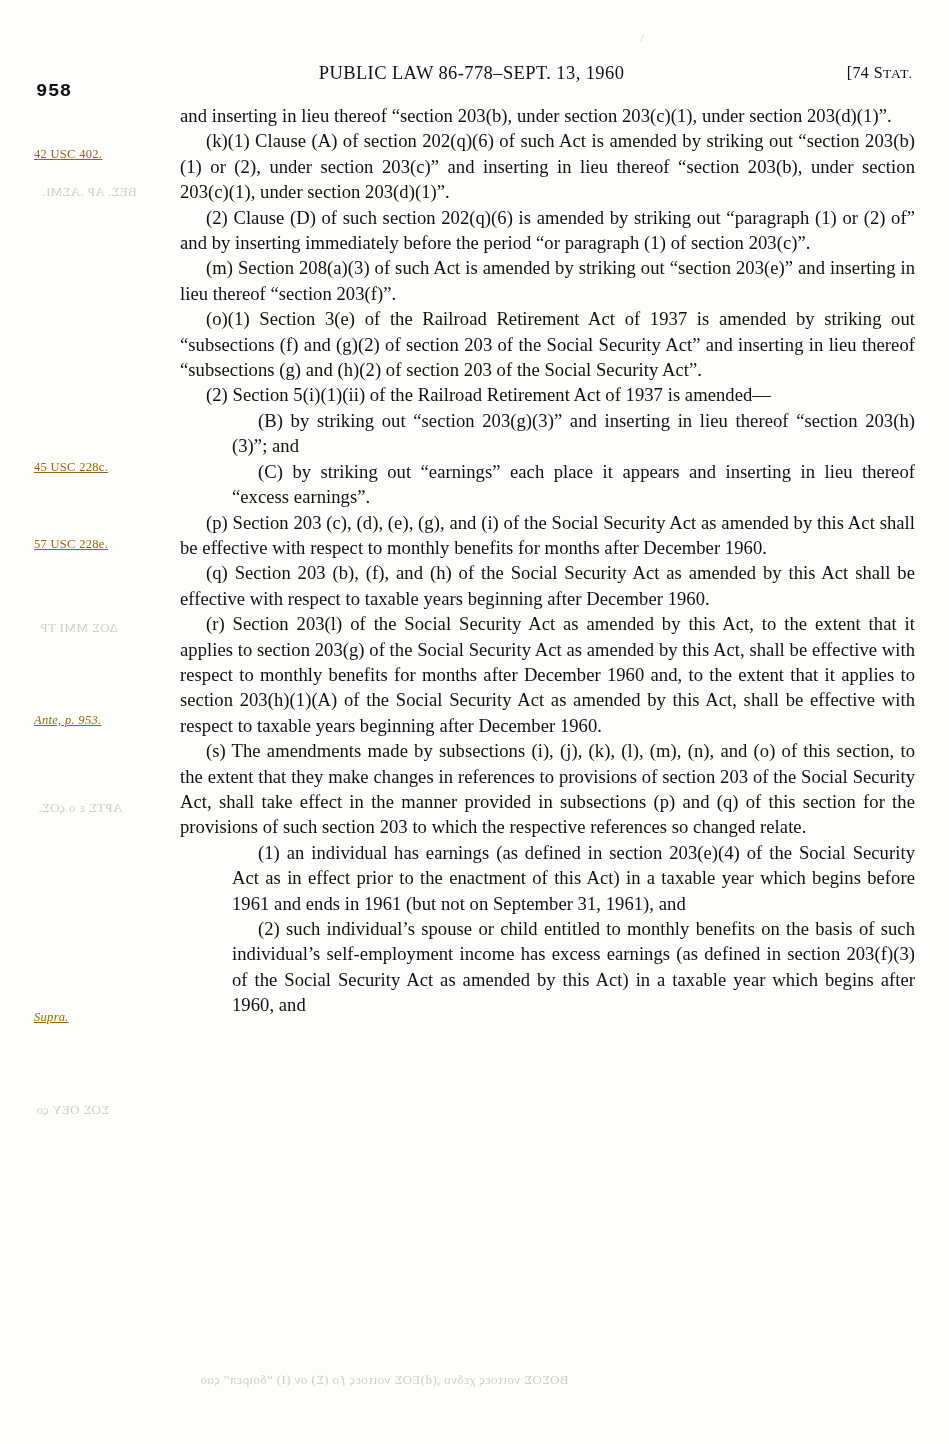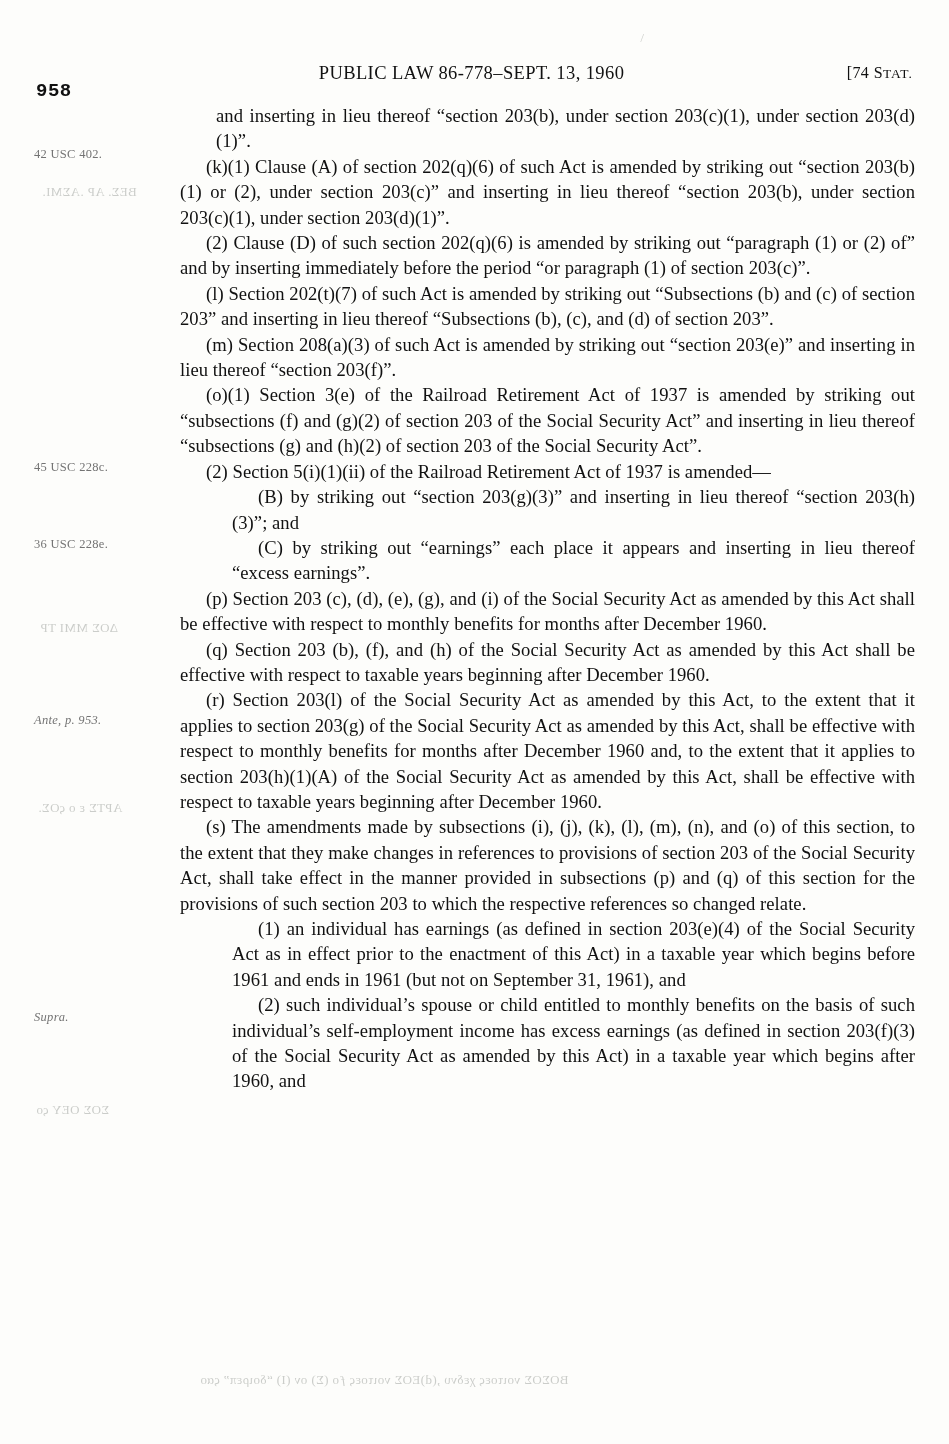--- a/index.html
+++ b/index.html
@@ -64,21 +64,22 @@
     top: 100px;
     height: 1300px;
   }
   .mnote {
     position: absolute;
     left: 0;
     width: 140px;
     font-size: 12.5px;
     letter-spacing: 0.3px;
     line-height: 1.25;
-    color: #737373;
+    color: #a16207;
+    text-decoration: underline;
   }
   .mnote.ital {
     font-style: italic;
   }
 
   
   .ghost {
     position: absolute;
     font-size: 13px;
     color: rgba(90, 95, 90, 0.30);
@@ -98,21 +99,21 @@
   p {
     margin: 0;
     font-size: 18.6px;
     line-height: 25.4px;
     text-align: justify;
     text-justify: inter-word;
     letter-spacing: 0.05px;
     hyphens: manual;
   }
   p.i1 { text-indent: 26px; }
-  p.noind { text-indent: 0; margin-left: 36px; }
+  p.noind { text-indent: 0; }
   .sub {
     margin-left: 52px;
     width: calc(100% - 52px);
   }
 </style>
 </head>
 <body>
 
 <div class="page">
 
@@ -120,35 +121,34 @@
     <div class="folio">958</div>
     <div class="center">PUBLIC LAW 86-778–SEPT. 13, 1960</div>
     <div class="right">
       <span>[74 S</span><span class="sc">TAT.</span>
     </div>
   </div>
 
   <div class="marginalia">
     <div class="mnote" style="top:47px">42 USC 402.</div>
     <div class="mnote" style="top:360px">45 USC 228c.</div>
-    <div class="mnote" style="top:437px">36 USC 228e.</div>
+    <div class="mnote" style="top:437px">57 USC 228e.</div>
     <div class="mnote ital" style="top:613px">Ante, p. 953.</div>
     <div class="mnote ital" style="top:910px">Supra.</div>
 
     <div class="ghost" style="top:84px;left:8px">ΒΕΣ. ΑΡ .ΑΣΜΙ.</div>
     <div class="ghost" style="top:520px;left:6px">ΔΟΣ ΜΜΙ ΤΡ</div>
     <div class="ghost" style="top:700px;left:4px">ΑΡΤΣ ε ο ςΟΣ.</div>
     <div class="ghost" style="top:1002px;left:2px">ΣΟΣ ΟΕΥ ςο</div>
   </div>
 
   <div class="col">
     <p class="noind">and inserting in lieu thereof “section 203(b), under section 203(c)(1), under section 203(d)(1)”.</p>
     <p class="i1">(k)(1) Clause (A) of section 202(q)(6) of such Act is amended by striking out “section 203(b)(1) or (2), under section 203(c)” and inserting in lieu thereof “section 203(b), under section 203(c)(1), under section 203(d)(1)”.</p>
     <p class="i1">(2) Clause (D) of such section 202(q)(6) is amended by striking out “paragraph (1) or (2) of” and by inserting immediately before the period “or paragraph (1) of section 203(c)”.</p>
-    <p class="i1">(l) Section 202(t)(7) of such Act is amended by striking out “Subsections (b) and (c) of section 203” and inserting in lieu thereof “Subsections (b), (c), and (d) of section 203”.</p>
     <p class="i1">(m) Section 208(a)(3) of such Act is amended by striking out “section 203(e)” and inserting in lieu thereof “section 203(f)”.</p>
     <p class="i1">(o)(1) Section 3(e) of the Railroad Retirement Act of 1937 is amended by striking out “subsections (f) and (g)(2) of section 203 of the Social Security Act” and inserting in lieu thereof “subsections (g) and (h)(2) of section 203 of the Social Security Act”.</p>
     <p class="i1">(2) Section 5(i)(1)(ii) of the Railroad Retirement Act of 1937 is amended—</p>
     <p class="i1 sub">(B) by striking out “section 203(g)(3)” and inserting in lieu thereof “section 203(h)(3)”; and</p>
     <p class="i1 sub">(C) by striking out “earnings” each place it appears and inserting in lieu thereof “excess earnings”.</p>
     <p class="i1">(p) Section 203 (c), (d), (e), (g), and (i) of the Social Security Act as amended by this Act shall be effective with respect to monthly benefits for months after December 1960.</p>
     <p class="i1">(q) Section 203 (b), (f), and (h) of the Social Security Act as amended by this Act shall be effective with respect to taxable years beginning after December 1960.</p>
     <p class="i1">(r) Section 203(l) of the Social Security Act as amended by this Act, to the extent that it applies to section 203(g) of the Social Security Act as amended by this Act, shall be effective with respect to monthly benefits for months after December 1960 and, to the extent that it applies to section 203(h)(1)(A) of the Social Security Act as amended by this Act, shall be effective with respect to taxable years beginning after December 1960.</p>
     <p class="i1">(s) The amendments made by subsections (i), (j), (k), (l), (m), (n), and (o) of this section, to the extent that they make changes in references to provisions of section 203 of the Social Security Act, shall take effect in the manner provided in subsections (p) and (q) of this section for the provisions of such section 203 to which the respective references so changed relate.</p>
     <p class="i1 sub">(1) an individual has earnings (as defined in section 203(e)(4) of the Social Security Act as in effect prior to the enactment of this Act) in a taxable year which begins before 1961 and ends in 1961 (but not on September 31, 1961), and</p>

